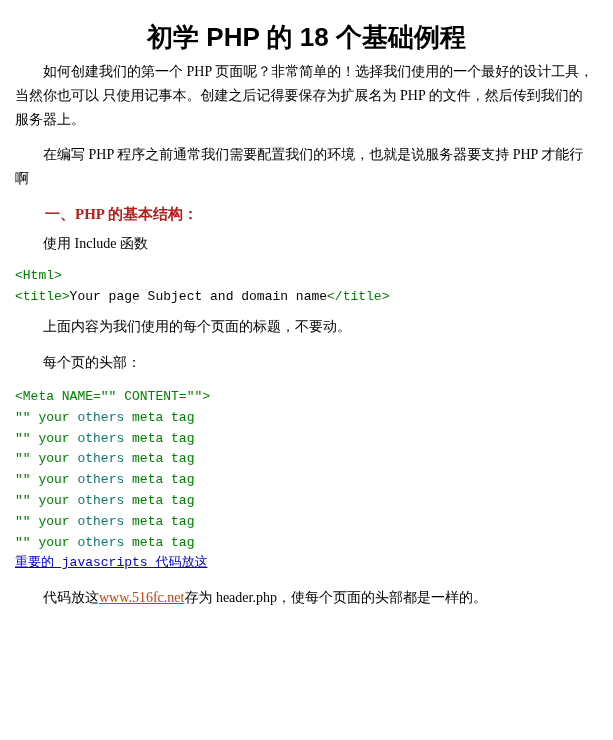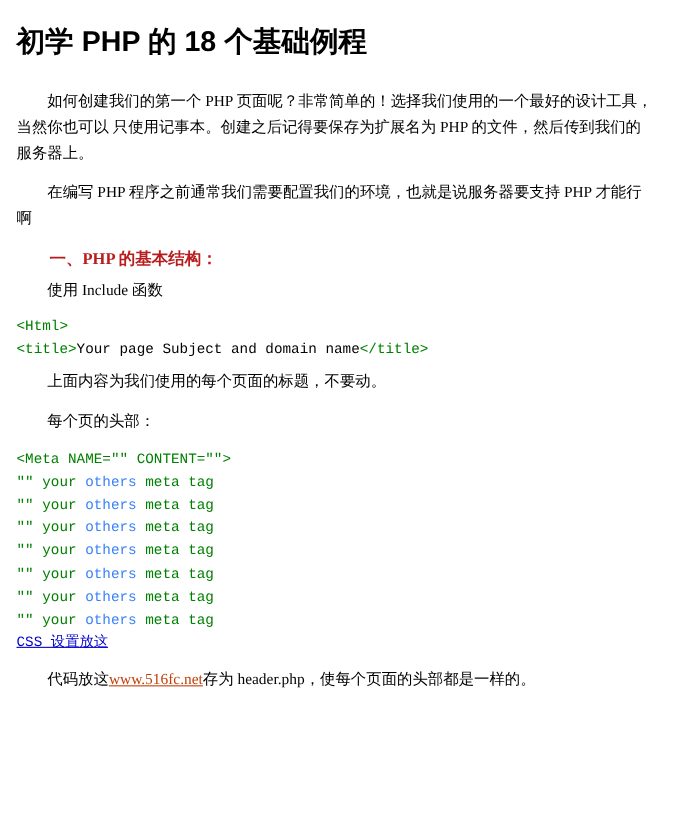--- a/index.html
+++ b/index.html
@@ -12,24 +12,25 @@
       width: 613px;
       min-height: 740px;
       background: #ffffff;
       font-family: "SimSun", "宋体", serif;
       font-size: 14px;
       color: #000000;
       padding: 10px 15px;
     }
 
     .page-title {
+      text-align: center;
       font-size: 26px;
       font-weight: bold;
       color: #000000;
-      margin: 10px 0 26px 0;
+      margin: 10px 0 5px 0;
       font-family: "SimHei", "黑体", sans-serif;
     }
 
     .paragraph {
       margin: 0 4px 12px 0;
       line-height: 1.7;
       text-indent: 2em;
       font-size: 14px;
     }
 
@@ -67,21 +68,21 @@
 
     .meta-line {
       display: block;
       color: #008000;
       font-family: "Courier New", Courier, monospace;
       font-size: 13px;
       line-height: 1.6;
     }
 
     .meta-others {
-      color: #3b82f6;
+      color: #0f766e;
     }
 
     .link-line {
       display: block;
       color: #0000cc;
       text-decoration: underline;
       font-family: "Courier New", Courier, monospace;
       font-size: 13px;
       line-height: 1.6;
       cursor: pointer;
@@ -139,18 +140,18 @@
   </span>
   <span class="meta-line">
     <span>"" your </span><span class="meta-others">others</span><span> meta tag</span>
   </span>
   <span class="meta-line">
     <span>"" your </span><span class="meta-others">others</span><span> meta tag</span>
   </span>
   <span class="meta-line">
     <span>"" your </span><span class="meta-others">others</span><span> meta tag</span>
   </span>
-  <a class="link-line" href="#">CSS 设置放这</a>
+  <a class="link-line" href="#">重要的 javascripts 代码放这</a>
 </div>
 
 <p class="bottom-paragraph">
   <span>代码放这</span><a class="inline-link" href="#">www.516fc.net</a><span>存为 header.php，使每个页面的头部都是一样的。</span>
 </p>
 
 </body></html>

